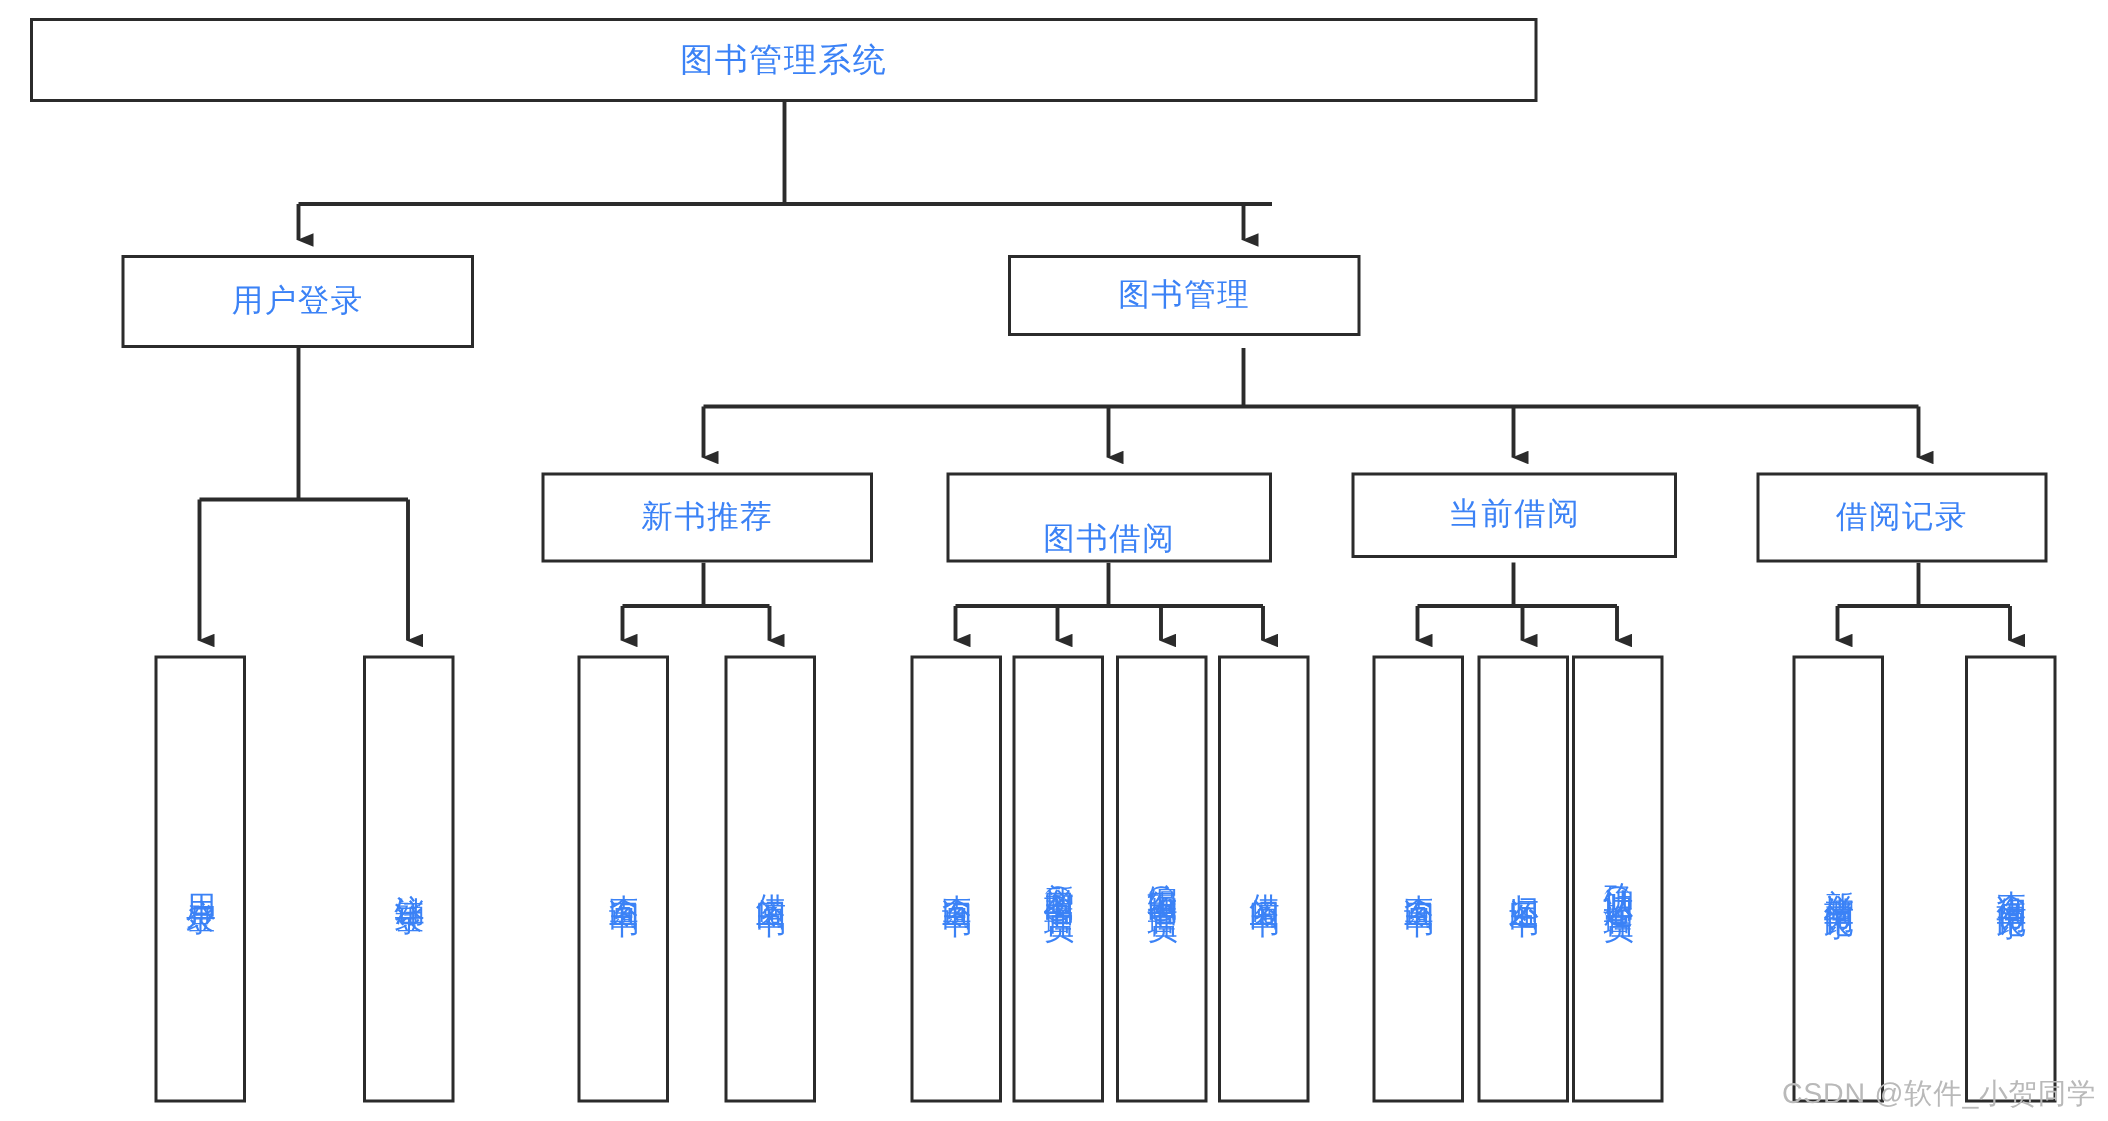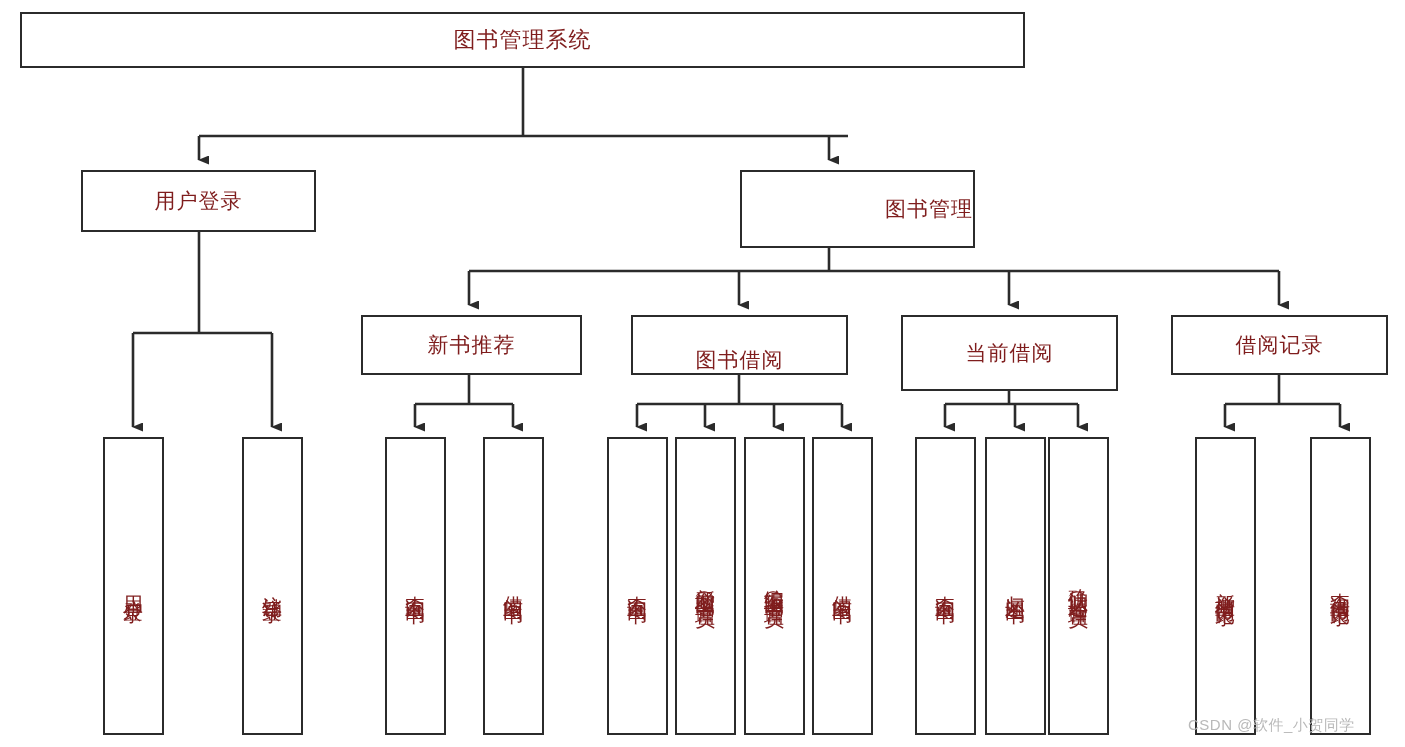--- a/index.html
+++ b/index.html
@@ -34,21 +34,21 @@
     display: flex;
     align-items: center;
     justify-content: center;
     color: #1a1a1a;
     z-index: 3;
   }
   .node-label {
     display: block;
     text-align: center;
     line-height: 1.18;
-    color: #7f1d1d;
+    color: #3b82f6;
   }
   .node.horizontal .node-label {
     font-size: 21px;
     letter-spacing: 1px;
     white-space: nowrap;
   }
   .node.vertical {
     align-items: center;
     justify-content: center;
     padding: 8px 0;
@@ -61,21 +61,21 @@
     line-height: 1;
     max-height: 100%;
   }
   .node.root .node-label {
     font-size: 22px;
   }
   .watermark {
     position: absolute;
     left: 1188px;
     top: 716px;
-    font-size: 15px;
+    font-size: 19px;
     color: #b9b9b9;
     letter-spacing: 0.5px;
     white-space: nowrap;
     z-index: 5;
     font-family: "Liberation Sans", sans-serif;
   }
 </style>
 </head>
 <body>
 
@@ -131,34 +131,34 @@
     </g>
   </svg>
 
   <div class="node horizontal root" style="left:20px; top:12px; width:1005px; height:56px;">
     <span class="node-label">图书管理系统</span>
   </div>
 
   <div class="node horizontal" style="left:81px; top:170px; width:235px; height:62px;">
     <span class="node-label">用户登录</span>
   </div>
-  <div class="node horizontal" style="left:740px; top:170px; width:235px; height:78px;justify-content:flex-end;">
+  <div class="node horizontal" style="left:672px; top:170px; width:235px; height:54px;">
     <span class="node-label">图书管理</span>
   </div>
 
   <div class="node horizontal" style="left:361px; top:315px; width:221px; height:60px;">
     <span class="node-label">新书推荐</span>
   </div>
   <div class="node horizontal" style="left:631px; top:315px; width:217px; height:60px;align-items:flex-end;">
     <span class="node-label">图书借阅</span>
   </div>
-  <div class="node horizontal" style="left:901px; top:315px; width:217px; height:76px;">
+  <div class="node horizontal" style="left:901px; top:315px; width:217px; height:57px;">
     <span class="node-label">当前借阅</span>
   </div>
-  <div class="node horizontal" style="left:1171px; top:315px; width:217px; height:60px;">
+  <div class="node horizontal" style="left:1171px; top:315px; width:194px; height:60px;">
     <span class="node-label">借阅记录</span>
   </div>
 
   <div class="node vertical" style="left:103px; top:437px; width:61px; height:298px;">
     <span class="node-label">用户登录</span>
   </div>
   <div class="node vertical" style="left:242px; top:437px; width:61px; height:298px;">
     <span class="node-label">注销登录</span>
   </div>
 

